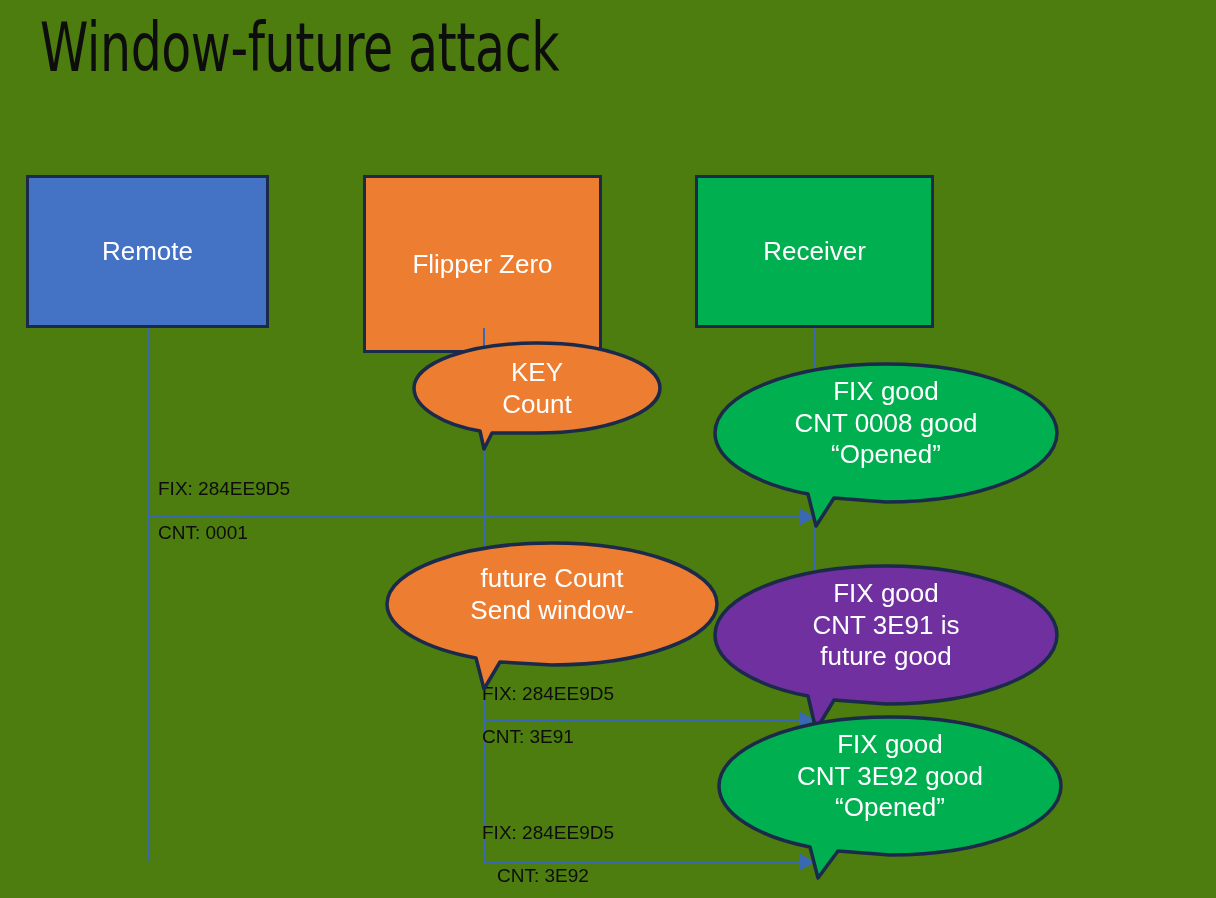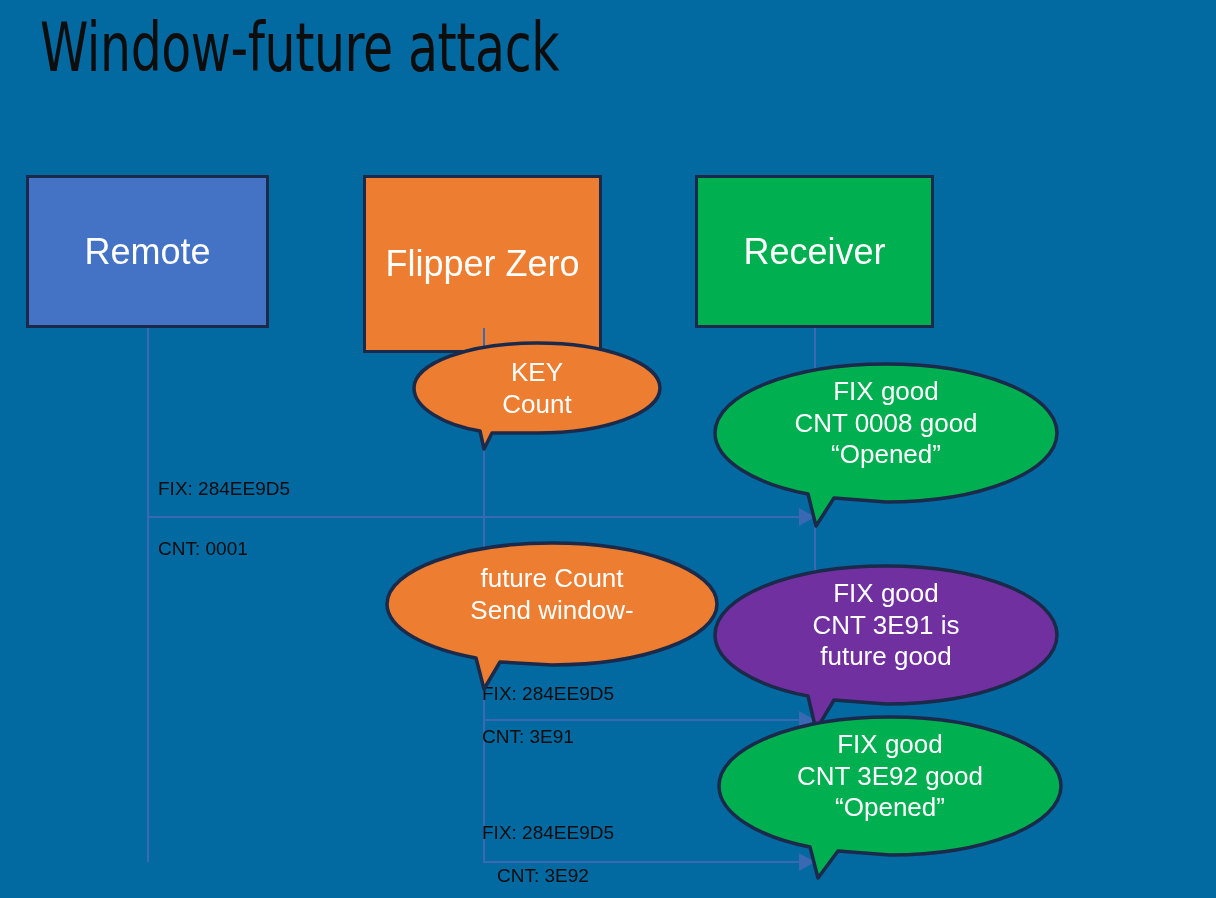--- a/index.html
+++ b/index.html
@@ -7,21 +7,21 @@
     padding: 0;
     background: #ffffff;
   }
   body {
     font-family: "Liberation Sans", sans-serif;
   }
   #slide {
     position: relative;
     width: 1216px;
     height: 898px;
-    background: #0369a1;
+    background: #4d7c0f;
     overflow: hidden;
   }
   #title {
     position: absolute;
     left: 40px;
     top: 8px;
     font-size: 68px;
     font-weight: 300;
     color: #0d0d0d;
     letter-spacing: -0.5px;
@@ -33,21 +33,21 @@
   .actor-box {
     position: absolute;
     border: 3px solid #1b2a4a;
     box-sizing: border-box;
     display: flex;
     align-items: center;
     justify-content: center;
   }
   .actor-label {
     color: #ffffff;
-    font-size: 36px;
+    font-size: 26px;
     font-weight: 400;
     line-height: 1.1;
     text-align: center;
   }
   .lifeline {
     position: absolute;
     width: 2px;
     background: #3a69b4;
   }
   .msg-line {
@@ -109,21 +109,21 @@
     <span class="actor-label">Receiver</span>
   </div>
 
   <div class="lifeline" style="left:147px; top:328px; height:534px;"></div>
   <div class="lifeline" style="left:483px; top:328px; height:534px;"></div>
   <div class="lifeline" style="left:814px; top:328px; height:534px;"></div>
 
   <div class="msg-line" style="left:147px; top:516px; width:652px;"></div>
   <div class="msg-head" style="left:799px; top:508px;"></div>
   <div class="msg-label" style="left:158px; top:479px;">FIX: 284EE9D5</div>
-  <div class="msg-label" style="left:158px; top:539px;">CNT: 0001</div>
+  <div class="msg-label" style="left:158px; top:523px;">CNT: 0001</div>
 
   <div class="msg-line" style="left:483px; top:719px; width:316px;"></div>
   <div class="msg-head" style="left:799px; top:711px;"></div>
   <div class="msg-label" style="left:482px; top:684px;">FIX: 284EE9D5</div>
   <div class="msg-label" style="left:482px; top:727px;">CNT: 3E91</div>
 
   <div class="msg-line" style="left:483px; top:861px; width:316px;"></div>
   <div class="msg-head" style="left:799px; top:853px;"></div>
   <div class="msg-label" style="left:482px; top:823px;">FIX: 284EE9D5</div>
   <div class="msg-label" style="left:482px; top:866px;margin-left:15px;">CNT: 3E92</div>

